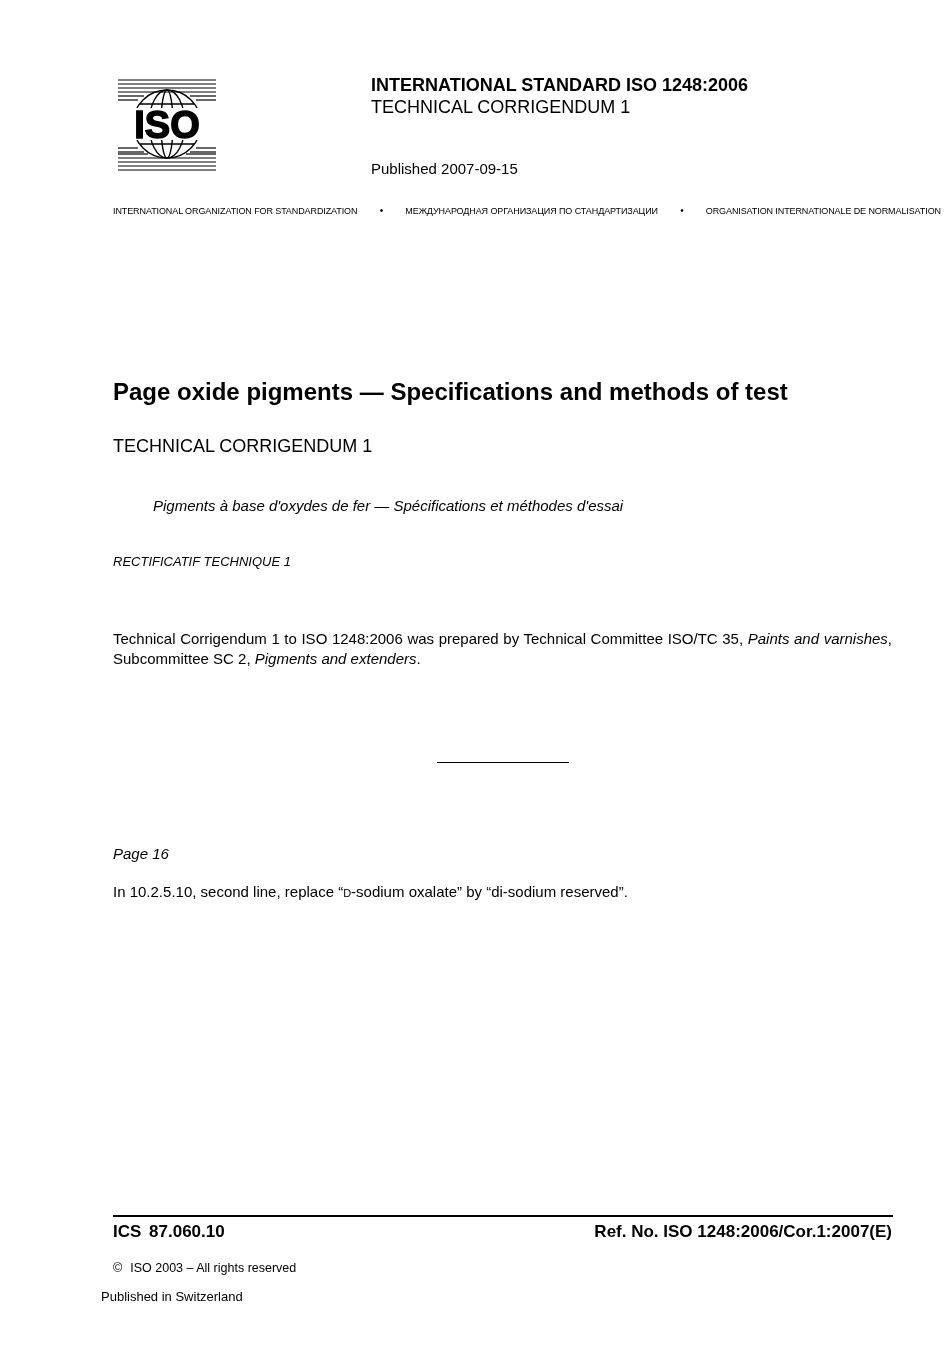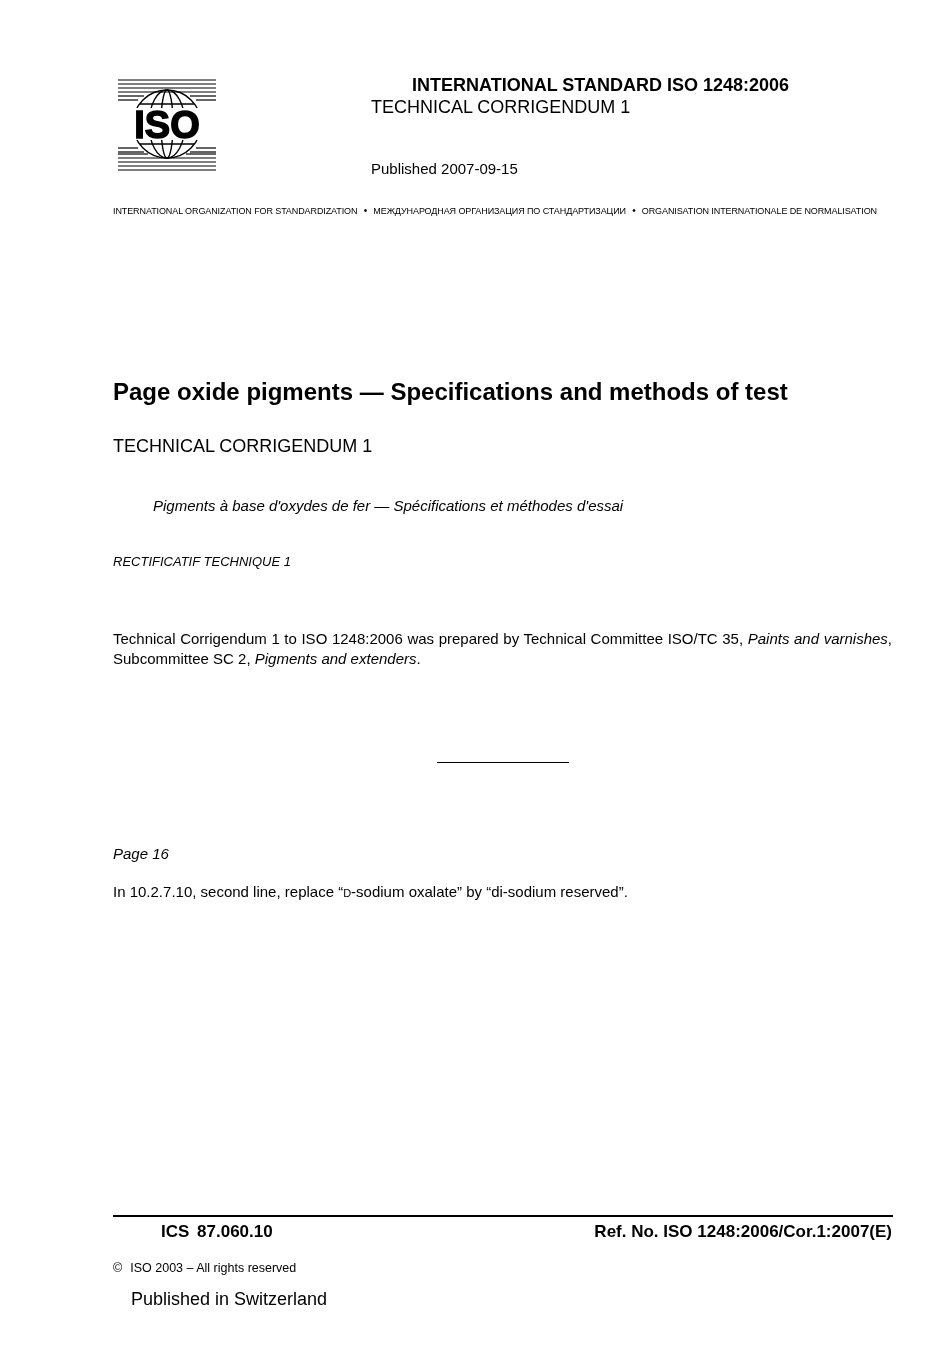--- a/index.html
+++ b/index.html
@@ -1,38 +1,38 @@
 <!DOCTYPE html>
 <html><head>
 <meta charset="utf-8">
 <style>
   html, body { margin:0; padding:0; background:#fff; }
   body { width:950px; height:1345px; position:relative; font-family:"Liberation Sans", sans-serif; color:#000; overflow:hidden; }
   .abs { position:absolute; }
   #logo { left:118px; top:78px; width:98px; height:94px; }
-  #hdr-title { left:371px; top:75px; font-size:18px; font-weight:bold; white-space:nowrap;margin-left:41px; }
+  #hdr-title { left:371px; top:75px; font-size:18px; font-weight:bold; white-space:nowrap; }
   #hdr-sub { left:371px; top:97px; font-size:18px; white-space:nowrap; }
   #hdr-pub { left:371px; top:160px; font-size:15px; white-space:nowrap; }
-  #org-line { left:113px; top:205px; width:764px; font-size:9px; white-space:nowrap; display:flex; justify-content:space-between; align-items:center; letter-spacing:-0.1px; }
+  #org-line { left:113px; top:205px; width:828px; font-size:9px; white-space:nowrap; display:flex; justify-content:space-between; align-items:center; letter-spacing:-0.1px; }
   #org-line .dot { font-size:10px; }
   #main-title { left:113px; top:378px; font-size:24px; font-weight:bold; white-space:nowrap; }
   #main-sub { left:113px; top:436px; font-size:18px; white-space:nowrap; }
   #fr-title { left:113px; top:497px; font-size:15px; font-style:italic; white-space:nowrap;margin-left:40px; }
   #fr-sub { left:113px; top:533px; font-size:13px; font-style:italic; white-space:nowrap;margin-top:21px; }
   #prep { left:113px; top:629px; width:779px; font-size:15px; line-height:20px; text-align:justify; text-align-last:left; }
   #divider { left:437px; top:762px; width:132px; height:0; border-top:1.5px solid #000; }
   #page-ref { left:113px; top:845px; font-size:15px; font-style:italic; white-space:nowrap; }
   #instr { left:113px; top:883px; font-size:15px; white-space:nowrap; }
   #instr .sc { font-size:11px; }
   #footer-rule { left:113px; top:1215px; width:780px; height:0; border-top:2.5px solid #000; }
-  #ics { left:113px; top:1222px; font-size:17px; font-weight:bold; white-space:nowrap; word-spacing:3px;margin-left:48px; }
+  #ics { left:113px; top:1222px; font-size:17px; font-weight:bold; white-space:nowrap; word-spacing:3px; }
   #refno { right:58px; top:1222px; font-size:17px; font-weight:bold; white-space:nowrap; }
   #copyright { left:113px; top:1261px; font-size:12.5px; white-space:nowrap; }
   #copyright .c { margin-right:8px; }
-  #published-in { left:131px; top:1289px; font-size:18px; white-space:nowrap; }
+  #published-in { left:101px; top:1289px; font-size:13px; white-space:nowrap; }
 </style>
 </head>
 <body>
 
 <div class="abs" id="logo">
   <svg width="98" height="94" viewBox="0 0 98 94">
     <g stroke="#000" stroke-width="1.2">
       <line x1="0" y1="2" x2="98" y2="2"></line>
         <line x1="0" y1="6" x2="98" y2="6"></line>
       <line x1="0" y1="10" x2="98" y2="10"></line>
@@ -79,19 +79,19 @@
 <div class="abs" id="main-title">Page oxide pigments — Specifications and methods of test</div>
 <div class="abs" id="main-sub">TECHNICAL CORRIGENDUM 1</div>
 <div class="abs" id="fr-title">Pigments à base d'oxydes de fer — Spécifications et méthodes d'essai</div>
 <div class="abs" id="fr-sub">RECTIFICATIF TECHNIQUE 1</div>
 
 <div class="abs" id="prep"><span>Technical Corrigendum 1 to ISO 1248:2006 was prepared by Technical Committee ISO/TC 35, </span><i>Paints and varnishes</i><span>, Subcommittee SC 2, </span><i>Pigments and extenders</i><span>.</span></div>
 
 <div class="abs" id="divider"></div>
 
 <div class="abs" id="page-ref">Page 16</div>
-<div class="abs" id="instr"><span>In 10.2.7.10, second line, replace “</span><span class="sc">D</span><span>-sodium oxalate” by “di-sodium reserved”.</span></div>
+<div class="abs" id="instr"><span>In 10.2.5.10, second line, replace “</span><span class="sc">D</span><span>-sodium oxalate” by “di-sodium reserved”.</span></div>
 
 <div class="abs" id="footer-rule"></div>
 <div class="abs" id="ics">ICS  87.060.10</div>
 <div class="abs" id="refno">Ref. No. ISO 1248:2006/Cor.1:2007(E)</div>
 <div class="abs" id="copyright"><span class="c">©</span><span>ISO 2003 – All rights reserved</span></div>
 <div class="abs" id="published-in">Published in Switzerland</div>
 
 </body></html>

